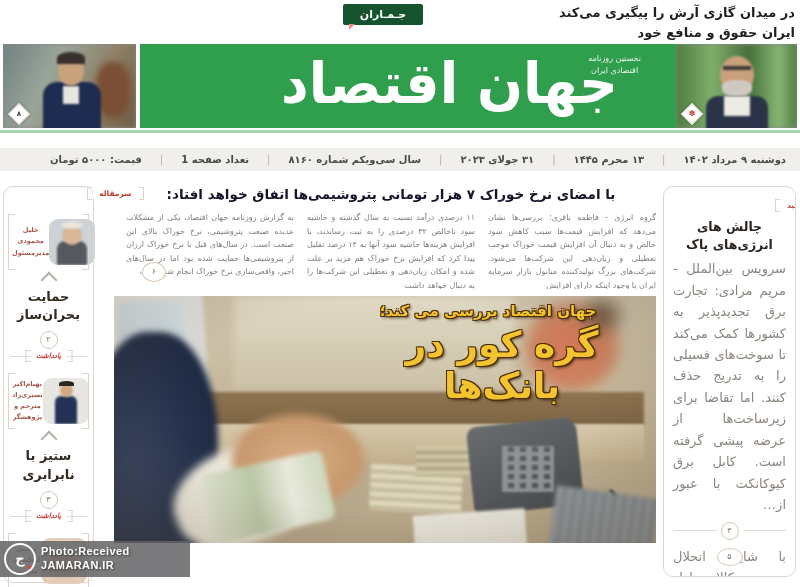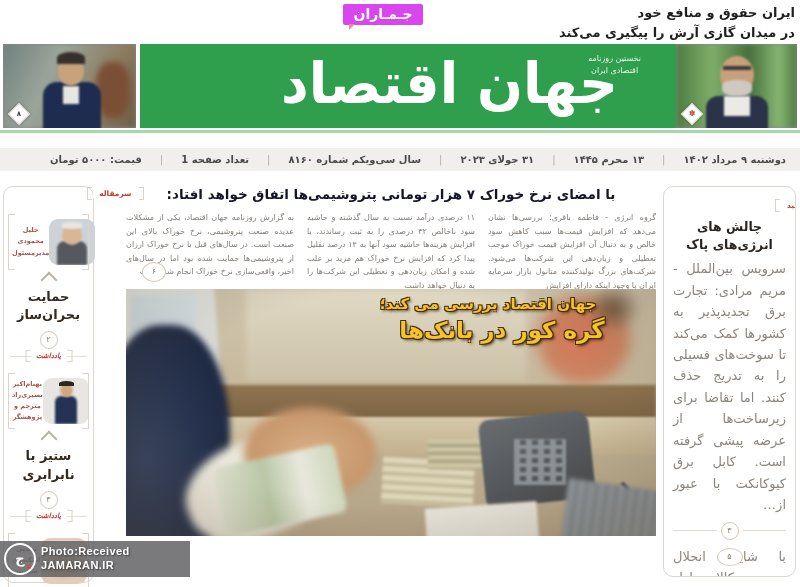--- a/index.html
+++ b/index.html
@@ -3,22 +3,22 @@
 <meta charset="utf-8">
 <style>
   html,body{margin:0;padding:0;background:#fff;}
   #page{position:relative;width:800px;height:587px;background:#fff;overflow:hidden;
         font-family:"DejaVu Sans",sans-serif;direction:rtl;}
   
   .story-title{position:absolute;font-size:13px;font-weight:700;color:#1f1f1f;line-height:1.5;
                direction:rtl;text-align:right;}
   .tl{top:3px;left:2px;width:262px;}
   .tr{top:3px;right:5px;width:264px;}
-  .jamaran{position:absolute;top:4px;left:343px;width:80px;height:21px;background:#d946ef;
-           color:#fff;font-size:14px;font-weight:700;text-align:center;line-height:21px;
+  .jamaran{position:absolute;top:4px;left:343px;width:80px;height:21px;background:#14532d;
+           color:#fff;font-size:11px;font-weight:700;text-align:center;line-height:21px;
            border-radius:2px;}
   .jamaran::after{content:"";position:absolute;left:6px;bottom:-5px;border:3px solid transparent;
            border-top-color:#ee8a8a;border-left-color:#ee8a8a;}
   .masthead{position:absolute;left:140px;top:44px;width:619px;height:84px;background:#2f9e4d;}
   .mh-title{position:absolute;inset:0;color:#fff;font-weight:700;font-size:54px;line-height:80px;
             text-align:center;transform:scaleY(1.05);letter-spacing:1px;}
   .mh-tagline{position:absolute;top:9px;right:118px;font-size:8px;color:#eaf6ec;line-height:1.5;
               text-align:center;white-space:pre-line;}
   .green-rule{position:absolute;top:130px;left:0;width:800px;height:3px;background:#a5d6ad;}
   
@@ -81,22 +81,22 @@
   
   .center-col{position:absolute;left:126px;top:186px;width:530px;}
   .kicker{text-align:center;font-size:13.5px;font-weight:700;color:#15152a;direction:rtl;}
   .headline{text-align:center;font-size:34px;font-weight:700;color:#050505;direction:rtl;
         margin-top:2px;letter-spacing:-1px;}
   .lead-cols{position:relative;display:flex;direction:rtl;gap:13px;margin-top:9px;height:78px;
         overflow:hidden;}
   .lead-col{flex:1;font-size:8px;color:#827c76;text-align:justify;line-height:1.7;direction:rtl;}
   .article-jump{position:absolute;left:16px;bottom:0;background:#fff;padding:1px 3px;}
   
-  .main-photo{position:relative;width:530px;height:247px;overflow:hidden;
-        background:#c6b89e;direction:ltr;}
+  .main-photo{position:relative;margin-top:7px;width:530px;height:247px;overflow:hidden;
+        background:#c6b89e;direction:ltr;padding-left:12px;}
   .ph{position:absolute;}
   .ph-wall{inset:0;background:linear-gradient(180deg,#d2c7b0 0%,#c3b598 45%,#b3a286 100%);}
   .ph-glass{left:120px;top:0;width:280px;height:92px;background:linear-gradient(#e6e0cd,#cfc5ab);
         opacity:.75;filter:blur(3px);}
   .ph-monitor{left:-8px;top:-6px;width:100px;height:120px;
         background:linear-gradient(160deg,#f2f3f1,#c6c9c5);transform:rotate(-4deg);filter:blur(2px);}
   .ph-screen{left:4px;top:6px;width:66px;height:78px;background:linear-gradient(#dce8ee,#b8c8d2);
         filter:blur(2px);}
   .ph-redperson{left:408px;top:4px;width:100px;height:94px;border-radius:50%;
         background:radial-gradient(ellipse,#d8785a 0%,#c9825f 55%,rgba(201,130,95,0) 78%);filter:blur(6px);}
@@ -129,21 +129,21 @@
   .ph-keyboard{left:438px;top:196px;width:104px;height:62px;transform:rotate(8deg);
         background:repeating-linear-gradient(90deg,#8e959b 0 8px,#6f767c 8px 10px);filter:blur(2px);}
   .ph-paper{left:300px;top:216px;width:112px;height:42px;background:#e5e2d8;
         transform:rotate(-4deg);filter:blur(1.5px);}
   .ph-vignette{inset:0;background:radial-gradient(ellipse at 50% 45%,rgba(0,0,0,0) 55%,rgba(90,70,40,.28) 100%);}
   .photo-kicker,.photo-title{position:absolute;text-align:center;font-weight:700;color:#f3c330;
         direction:rtl;
         text-shadow:-1px -1px 0 #4a2d05,1px -1px 0 #4a2d05,-1px 1px 0 #4a2d05,1px 1px 0 #4a2d05,
                     2px 2px 3px rgba(60,35,5,.85);}
   .photo-kicker{top:6px;right:18px;width:300px;font-size:15px;}
-  .photo-title{top:28px;right:4px;width:300px;font-size:23px;}
+  .photo-title{top:28px;right:4px;width:300px;font-size:36px;}
   
   .watermark{position:absolute;left:0;top:541px;width:190px;height:36px;z-index:30;
         background:rgba(99,99,101,.85);display:flex;align-items:center;direction:ltr;color:#fff;}
   .wm-logo{width:28px;height:28px;border:2px solid #fff;border-radius:50%;margin:0 5px 0 4px;
         text-align:center;line-height:28px;font-size:13px;font-weight:700;color:#fff;position:relative;}
   .wm-logo i{position:absolute;right:3px;bottom:4px;width:4px;height:4px;background:#d24b3f;
         border-radius:50%;}
   .wm-text{font-family:"Liberation Sans",sans-serif;font-size:11px;font-weight:700;line-height:1.25;
         letter-spacing:.4px;text-shadow:1px 1px 2px rgba(0,0,0,.5);}
   
@@ -151,22 +151,22 @@
 </style>
 </head>
 <body>
 
 <div id="page">
 
 
   <div class="jamaran">جـمـاران</div>
 
   <div class="story-title tr">
+    <div>در میدان گازی آرش را پیگیری می‌کند</div>
     <div>ایران حقوق و منافع خود</div>
-    <div>در میدان گازی آرش را پیگیری می‌کند</div>
   </div>
 
   <div class="tphoto p-left">
     <div class="blob" style="inset:0;background:linear-gradient(115deg,#70807f 0%,#9aa59a 35%,#8d7e63 70%,#6e5d46 100%);filter:blur(2px);"></div>
     <div class="blob" style="right:6px;top:18px;width:34px;height:56px;background:#7a4f35;border-radius:40%;filter:blur(3px);"></div>
     <div class="blob" style="left:40px;top:38px;width:58px;height:50px;background:#1d2c50;border-radius:14px 14px 0 0;filter:blur(1px);"></div>
     <div class="blob" style="left:60px;top:42px;width:16px;height:18px;background:#e8e6e0;filter:blur(1px);"></div>
     <div class="blob face" style="left:55px;top:12px;width:26px;height:30px;background:#c9a27c;"></div>
     <div class="blob" style="left:54px;top:8px;width:28px;height:12px;background:#38302c;border-radius:50% 50% 0 0;filter:blur(1px);"></div>
     <div class="badge">

